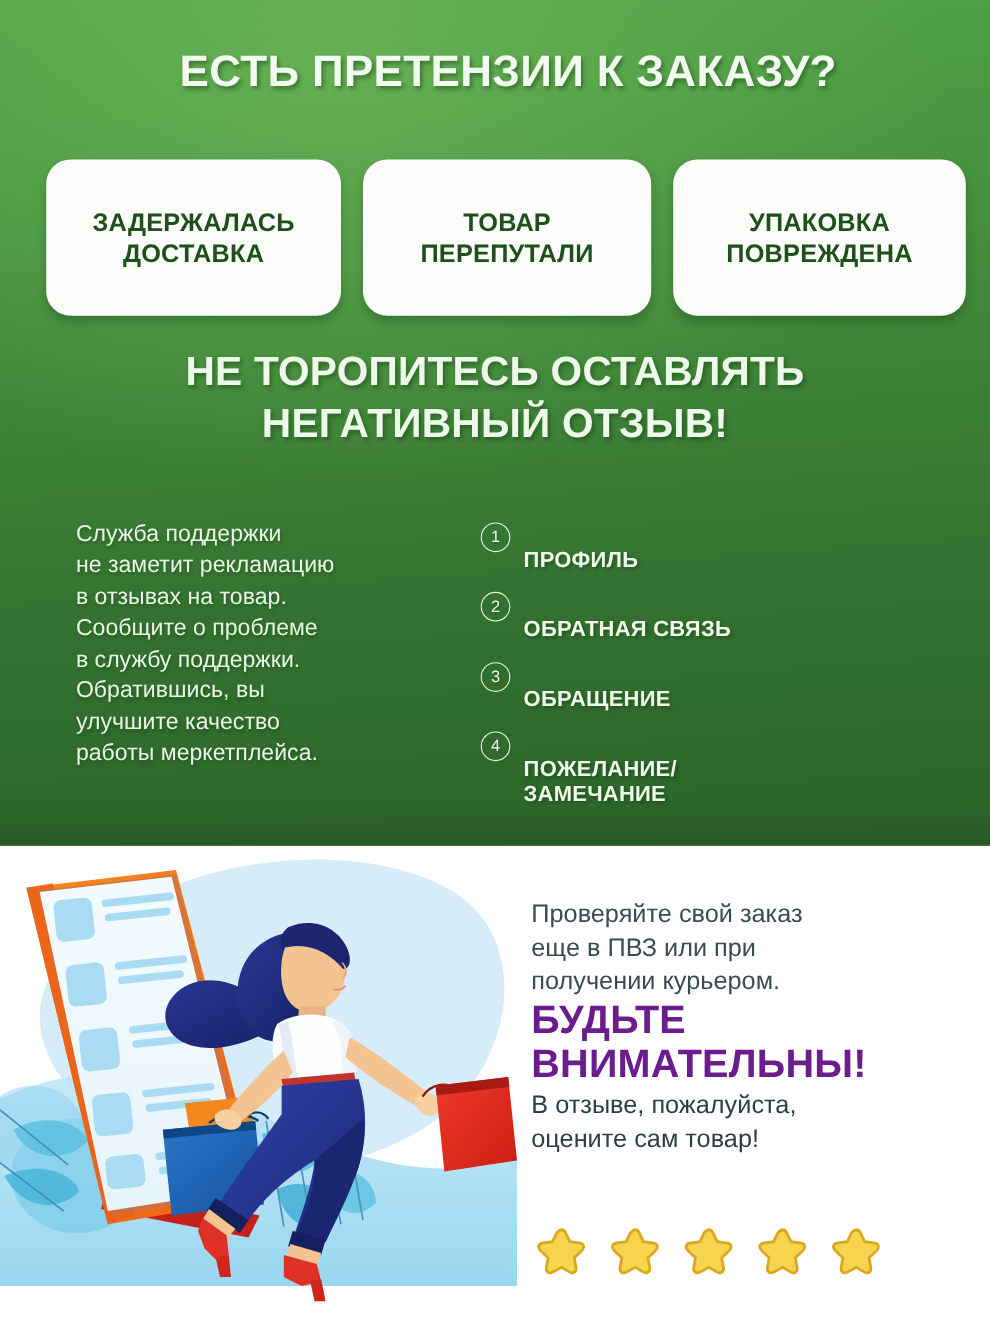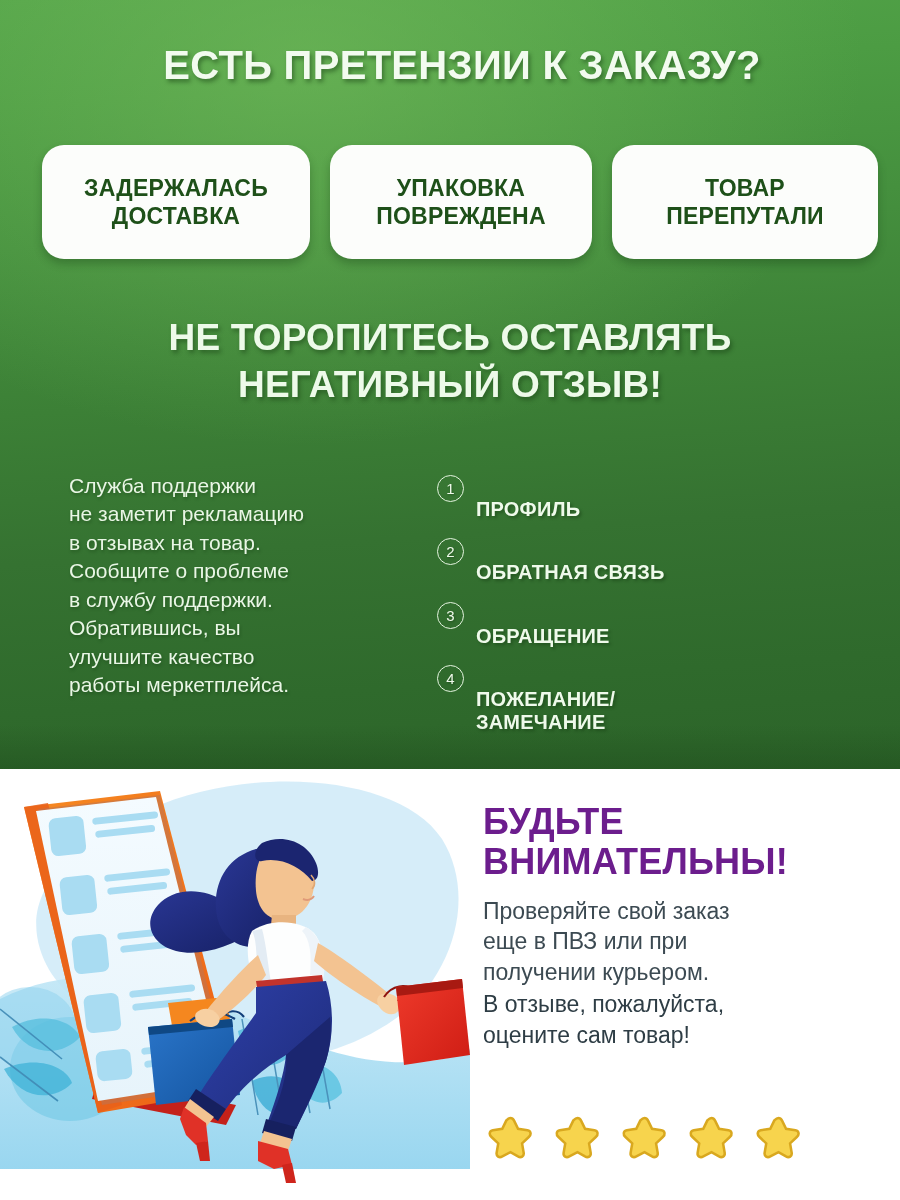--- a/index.html
+++ b/index.html
@@ -34,21 +34,21 @@
     text-shadow:2px 3px 4px rgba(14,48,12,0.45);
     white-space:nowrap;
   }
 
   
   #reason-cards {
     position:absolute; top:145px; left:42px; width:836px; height:114px;
     display:flex; justify-content:space-between;
   }
   .reason-card {
-    width:268px; height:114px;
+    width:268px; height:142px;
     background:#fcfdfb;
     border-radius:22px;
     box-shadow:0 5px 9px rgba(18,52,16,0.30);
     display:flex; align-items:center; justify-content:center; text-align:center;
   }
   .reason-card:nth-child(2){ width:262px; }
   .reason-card:nth-child(3){ width:266px; }
   .reason-card-label {
     font-size:23px; font-weight:bold; line-height:1.22;
     color:#1e5019; letter-spacing:0.2px; white-space:pre-line;
@@ -128,26 +128,26 @@
 <div id="green-panel">
 
   <div id="question-heading">ЕСТЬ ПРЕТЕНЗИИ К ЗАКАЗУ?</div>
 
   <div id="reason-cards">
     <div class="reason-card">
       <span class="reason-card-label">ЗАДЕРЖАЛАСЬ
 ДОСТАВКА</span>
     </div>
     <div class="reason-card">
+      <span class="reason-card-label">ТОВАР
+ПЕРЕПУТАЛИ</span>
+    </div>
+    <div class="reason-card">
       <span class="reason-card-label">УПАКОВКА
 ПОВРЕЖДЕНА</span>
-    </div>
-    <div class="reason-card">
-      <span class="reason-card-label">ТОВАР
-ПЕРЕПУТАЛИ</span>
     </div>
   </div>
 
   <div id="sub-heading">НЕ ТОРОПИТЕСЬ ОСТАВЛЯТЬ
 НЕГАТИВНЫЙ ОТЗЫВ!</div>
 
   <div id="green-body">
 
     <div id="support-paragraph">Служба поддержки
 не заметит рекламацию
@@ -341,25 +341,25 @@
       <g>
         <path d="M384,228 C392,216 406,214 416,222" stroke="#8f1510" stroke-width="2.2" fill="none"></path>
         <path d="M398,232 C406,220 420,218 428,226" stroke="#8f1510" stroke-width="2.2" fill="none"></path>
         <path d="M396,218 L462,210 L470,286 L404,296 Z" fill="url(#redBagG)"></path>
         <path d="M396,218 L462,210 L463,219 L397,227 Z" fill="#a81a12"></path>
       </g>
     </svg>
   </div>
 
   <div id="attention-block">
-    <div id="attention-heading">БУДЬТЕ
-ВНИМАТЕЛЬНЫ!</div>
     <div id="attention-paragraph">Проверяйте свой заказ
 еще в ПВЗ или при
 получении курьером.</div>
+    <div id="attention-heading">БУДЬТЕ
+ВНИМАТЕЛЬНЫ!</div>
     <div id="attention-paragraph-bold">В отзыве, пожалуйста,
 оцените сам товар!</div>
   </div>
 
   <div id="star-rating">
     <svg class="star-icon" viewBox="0 0 24 24">
       <path d="M12 2.6c.7 0 1.2.45 1.5 1.05l1.8 3.7 4.1.6c.75.12 1.25.6 1.35 1.25.1.65-.2 1.2-.75 1.7l-2.95 2.8.7 4.05c.13.75-.1 1.35-.65 1.7-.55.35-1.2.3-1.85-.05L12 17.5l-3.55 1.9c-.65.35-1.3.4-1.85.05-.55-.35-.78-.95-.65-1.7l.7-4.05-2.95-2.8c-.55-.5-.85-1.05-.75-1.7.1-.65.6-1.13 1.35-1.25l4.1-.6 1.8-3.7C10.8 3.05 11.3 2.6 12 2.6z" fill="#f7d44d" stroke="#d9a81f" stroke-width="1.1"></path>
     </svg>
     <svg class="star-icon" viewBox="0 0 24 24">
       <path d="M12 2.6c.7 0 1.2.45 1.5 1.05l1.8 3.7 4.1.6c.75.12 1.25.6 1.35 1.25.1.65-.2 1.2-.75 1.7l-2.95 2.8.7 4.05c.13.75-.1 1.35-.65 1.7-.55.35-1.2.3-1.85-.05L12 17.5l-3.55 1.9c-.65.35-1.3.4-1.85.05-.55-.35-.78-.95-.65-1.7l.7-4.05-2.95-2.8c-.55-.5-.85-1.05-.75-1.7.1-.65.6-1.13 1.35-1.25l4.1-.6 1.8-3.7C10.8 3.05 11.3 2.6 12 2.6z" fill="#f7d44d" stroke="#d9a81f" stroke-width="1.1"></path>

